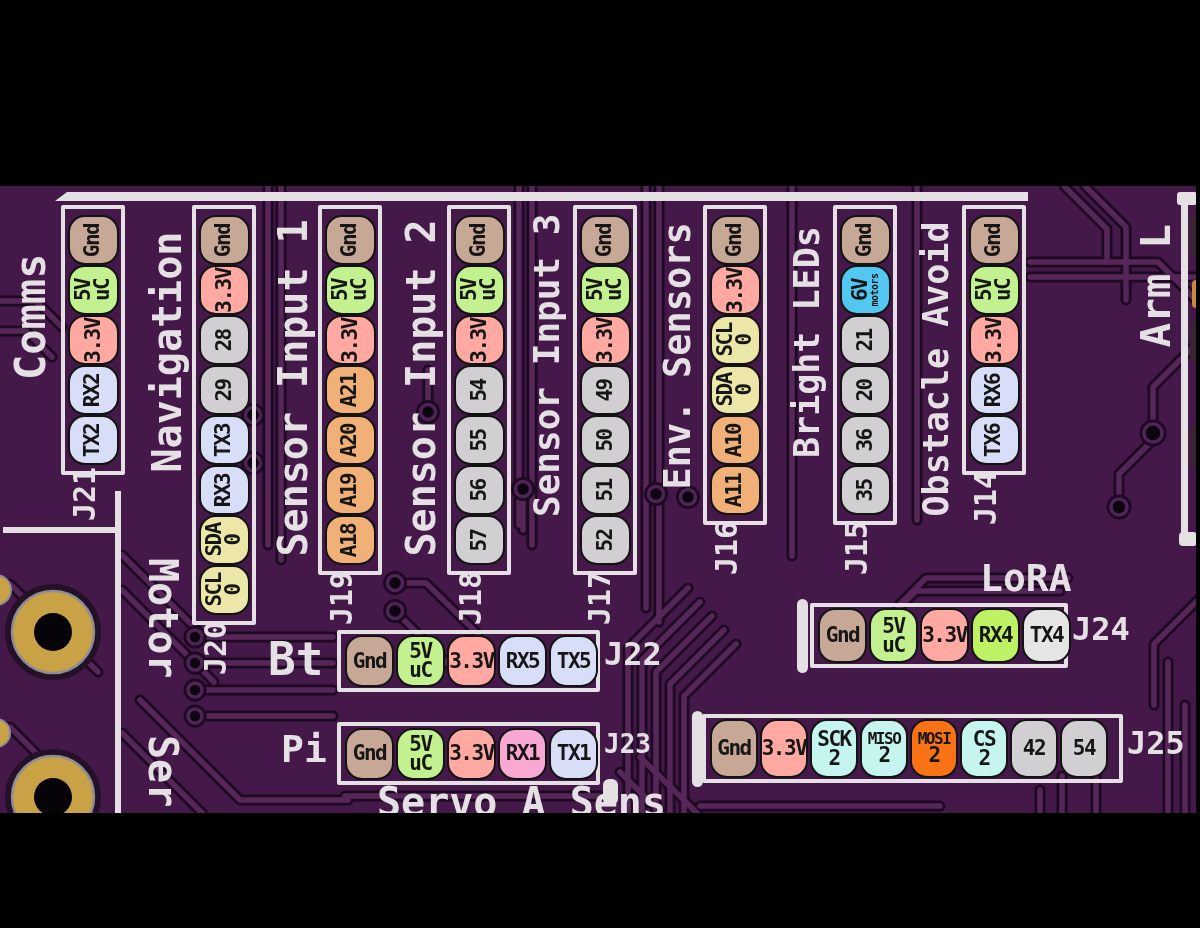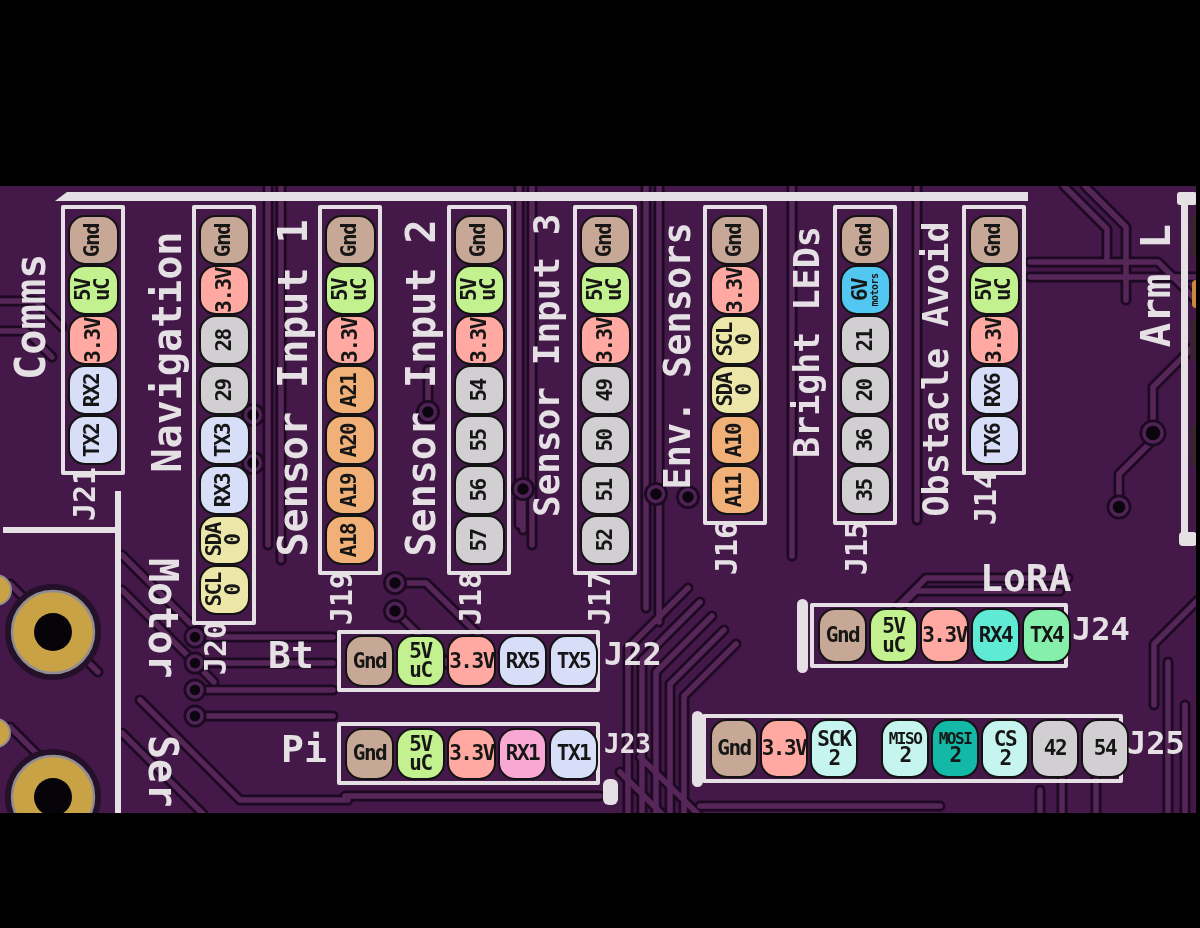--- a/index.html
+++ b/index.html
@@ -489,26 +489,26 @@
         <div class="ptxt">
           <div>5V</div>
           <div>uC</div>
         </div>
       </div>
       <div class="pin" style="background: rgb(255, 169, 162);">
         <div class="ptxt">
           <div>3.3V</div>
         </div>
       </div>
-      <div class="pin" style="background: #5eead4; border-radius: 18px;">
+      <div class="pin" style="background: #bef264;">
         <div class="ptxt">
           <div>RX4</div>
         </div>
       </div>
-      <div class="pin" style="background: #86efac;">
+      <div class="pin" style="background: #e5e5e5;">
         <div class="ptxt">
           <div>TX4</div>
         </div>
       </div>
     </div>
   <div class="tick" style="left:692px;top:711px;width:11px;height:76px;"></div>
   <div class="hconn" style="left:702px;top:714px;width:421px;height:69px;--pw:48px;--ph:59px;">
       <div class="pin" style="background: rgb(199, 167, 149);">
         <div class="ptxt">
           <div>Gnd</div>
@@ -518,27 +518,27 @@
         <div class="ptxt">
           <div>3.3V</div>
         </div>
       </div>
       <div class="pin" style="background: rgb(197, 245, 238);">
         <div class="ptxt">
           <div>SCK</div>
           <div>2</div>
         </div>
       </div>
-      <div class="pin" style="background: rgb(197, 245, 238); margin-left: 21px;">
+      <div class="pin" style="background: rgb(197, 245, 238);">
         <div class="ptxt">
           <div class="sm">MISO</div>
           <div>2</div>
         </div>
       </div>
-      <div class="pin" style="background: #14b8a6;">
+      <div class="pin" style="background: #f97316;">
         <div class="ptxt">
           <div class="sm">MOSI</div>
           <div>2</div>
         </div>
       </div>
       <div class="pin" style="background: rgb(197, 245, 238);">
         <div class="ptxt">
           <div>CS</div>
           <div>2</div>
         </div>
@@ -567,27 +567,28 @@
 
   <div class="silk vlab" style="left:52px;top:468px;width:66px;font-size:30px;">J21</div>
   <div class="silk vlab" style="left:183px;top:622px;width:66px;font-size:30px;">J20</div>
   <div class="silk vlab" style="left:309px;top:572px;width:66px;font-size:30px;">J19</div>
   <div class="silk vlab" style="left:438px;top:572px;width:66px;font-size:30px;">J18</div>
   <div class="silk vlab" style="left:567px;top:572px;width:66px;font-size:30px;">J17</div>
   <div class="silk vlab" style="left:694px;top:522px;width:66px;font-size:30px;">J16</div>
   <div class="silk vlab" style="left:824px;top:522px;width:66px;font-size:30px;">J15</div>
   <div class="silk vlab" style="left:953px;top:472px;width:66px;font-size:30px;">J14</div>
 
-  <div class="silk" style="left:268px;top:636px;font-size:38px;">Bt</div>
+  <div class="silk" style="left:268px;top:636px;font-size:46px;">Bt</div>
   <div class="silk" style="left:281px;top:730px;font-size:38px;">Pi</div>
   <div class="silk" style="left:980px;top:559px;font-size:38px;">LoRA</div>
   <div class="silk" style="left:604px;top:638px;font-size:32px;">J22</div>
   <div class="silk" style="left:604px;top:731px;font-size:26px;">J23</div>
   <div class="silk" style="left:1072px;top:613px;font-size:32px;">J24</div>
   <div class="silk" style="left:1127px;top:727px;font-size:32px;">J25</div>
+  <div class="silk" style="left:377px;top:782px;font-size:40px;">Servo A Sens</div>
 
   <div class="silk vlab90" style="left:100px;top:601px;width:126px;font-size:40px;">Motor</div>
   <div class="silk vlab90" style="left:123px;top:755px;width:80px;font-size:40px;">Ser</div>
 
   <div class="bar" style="left:0;top:0;width:1200px;height:186px;"></div>
   <div class="bar" style="left:0;top:813px;width:1200px;height:115px;"></div>
   <div class="bar" style="left:1196px;top:186px;width:4px;height:627px;"></div>
 </div>
 
 </body></html>

